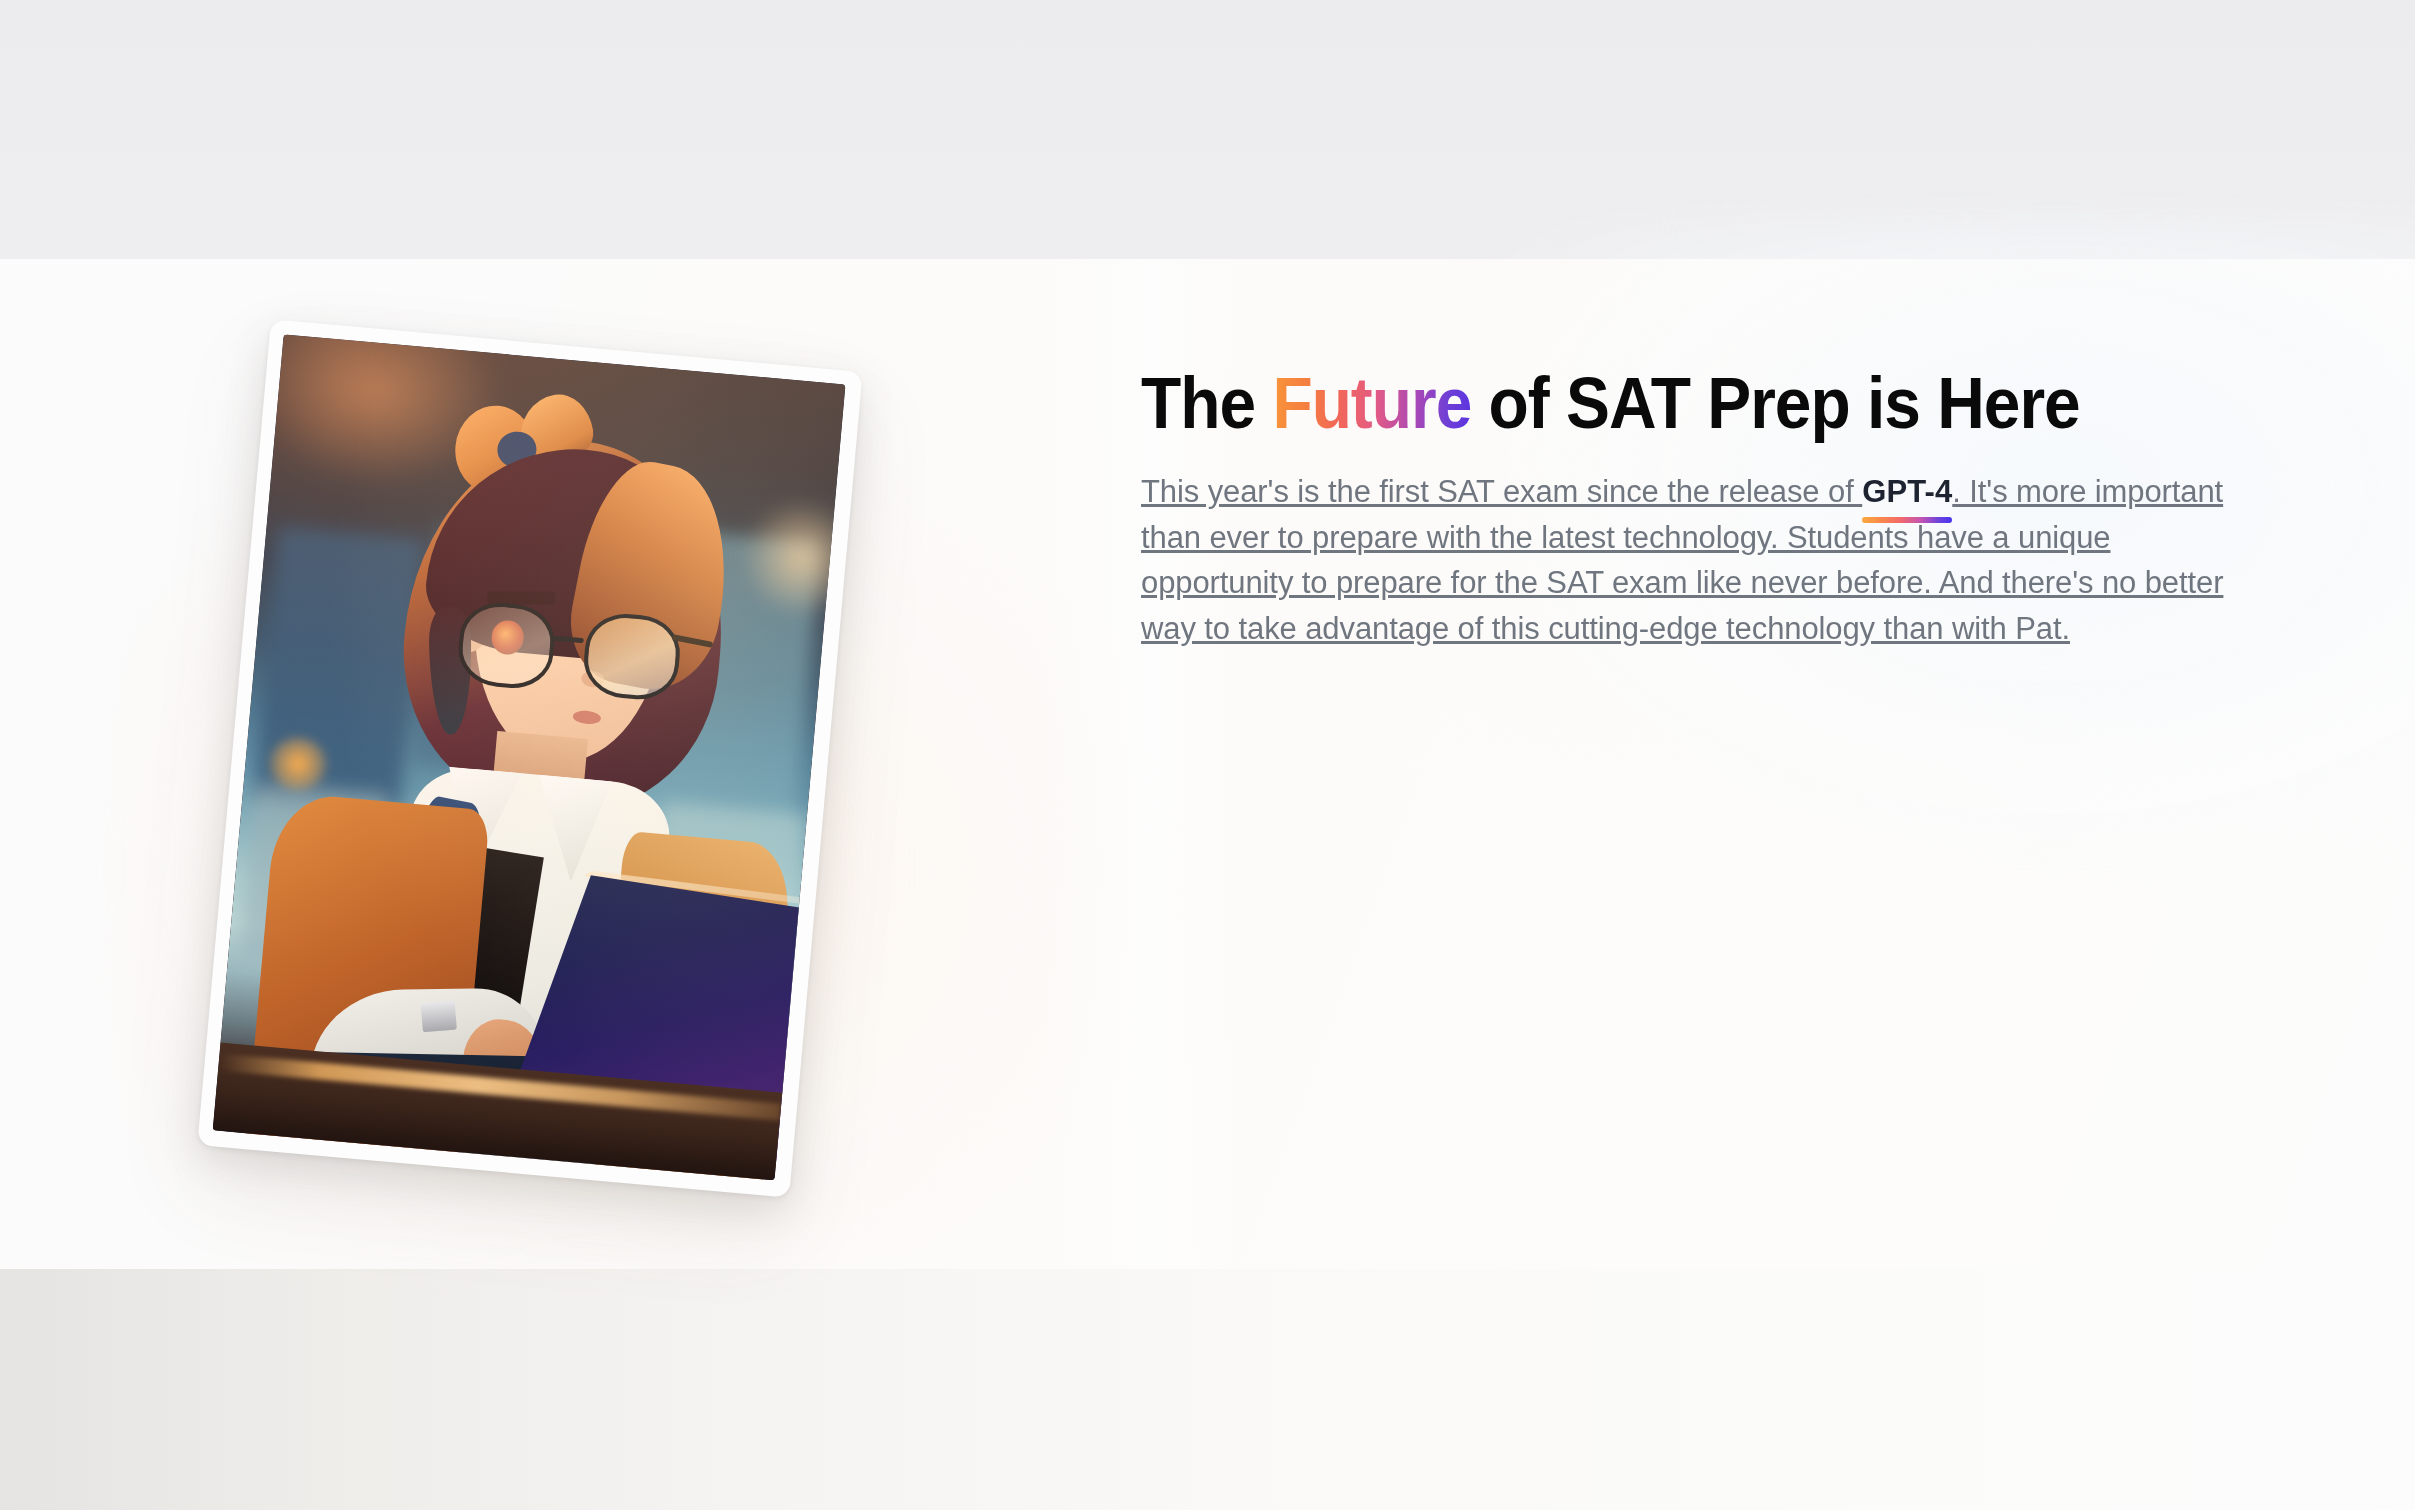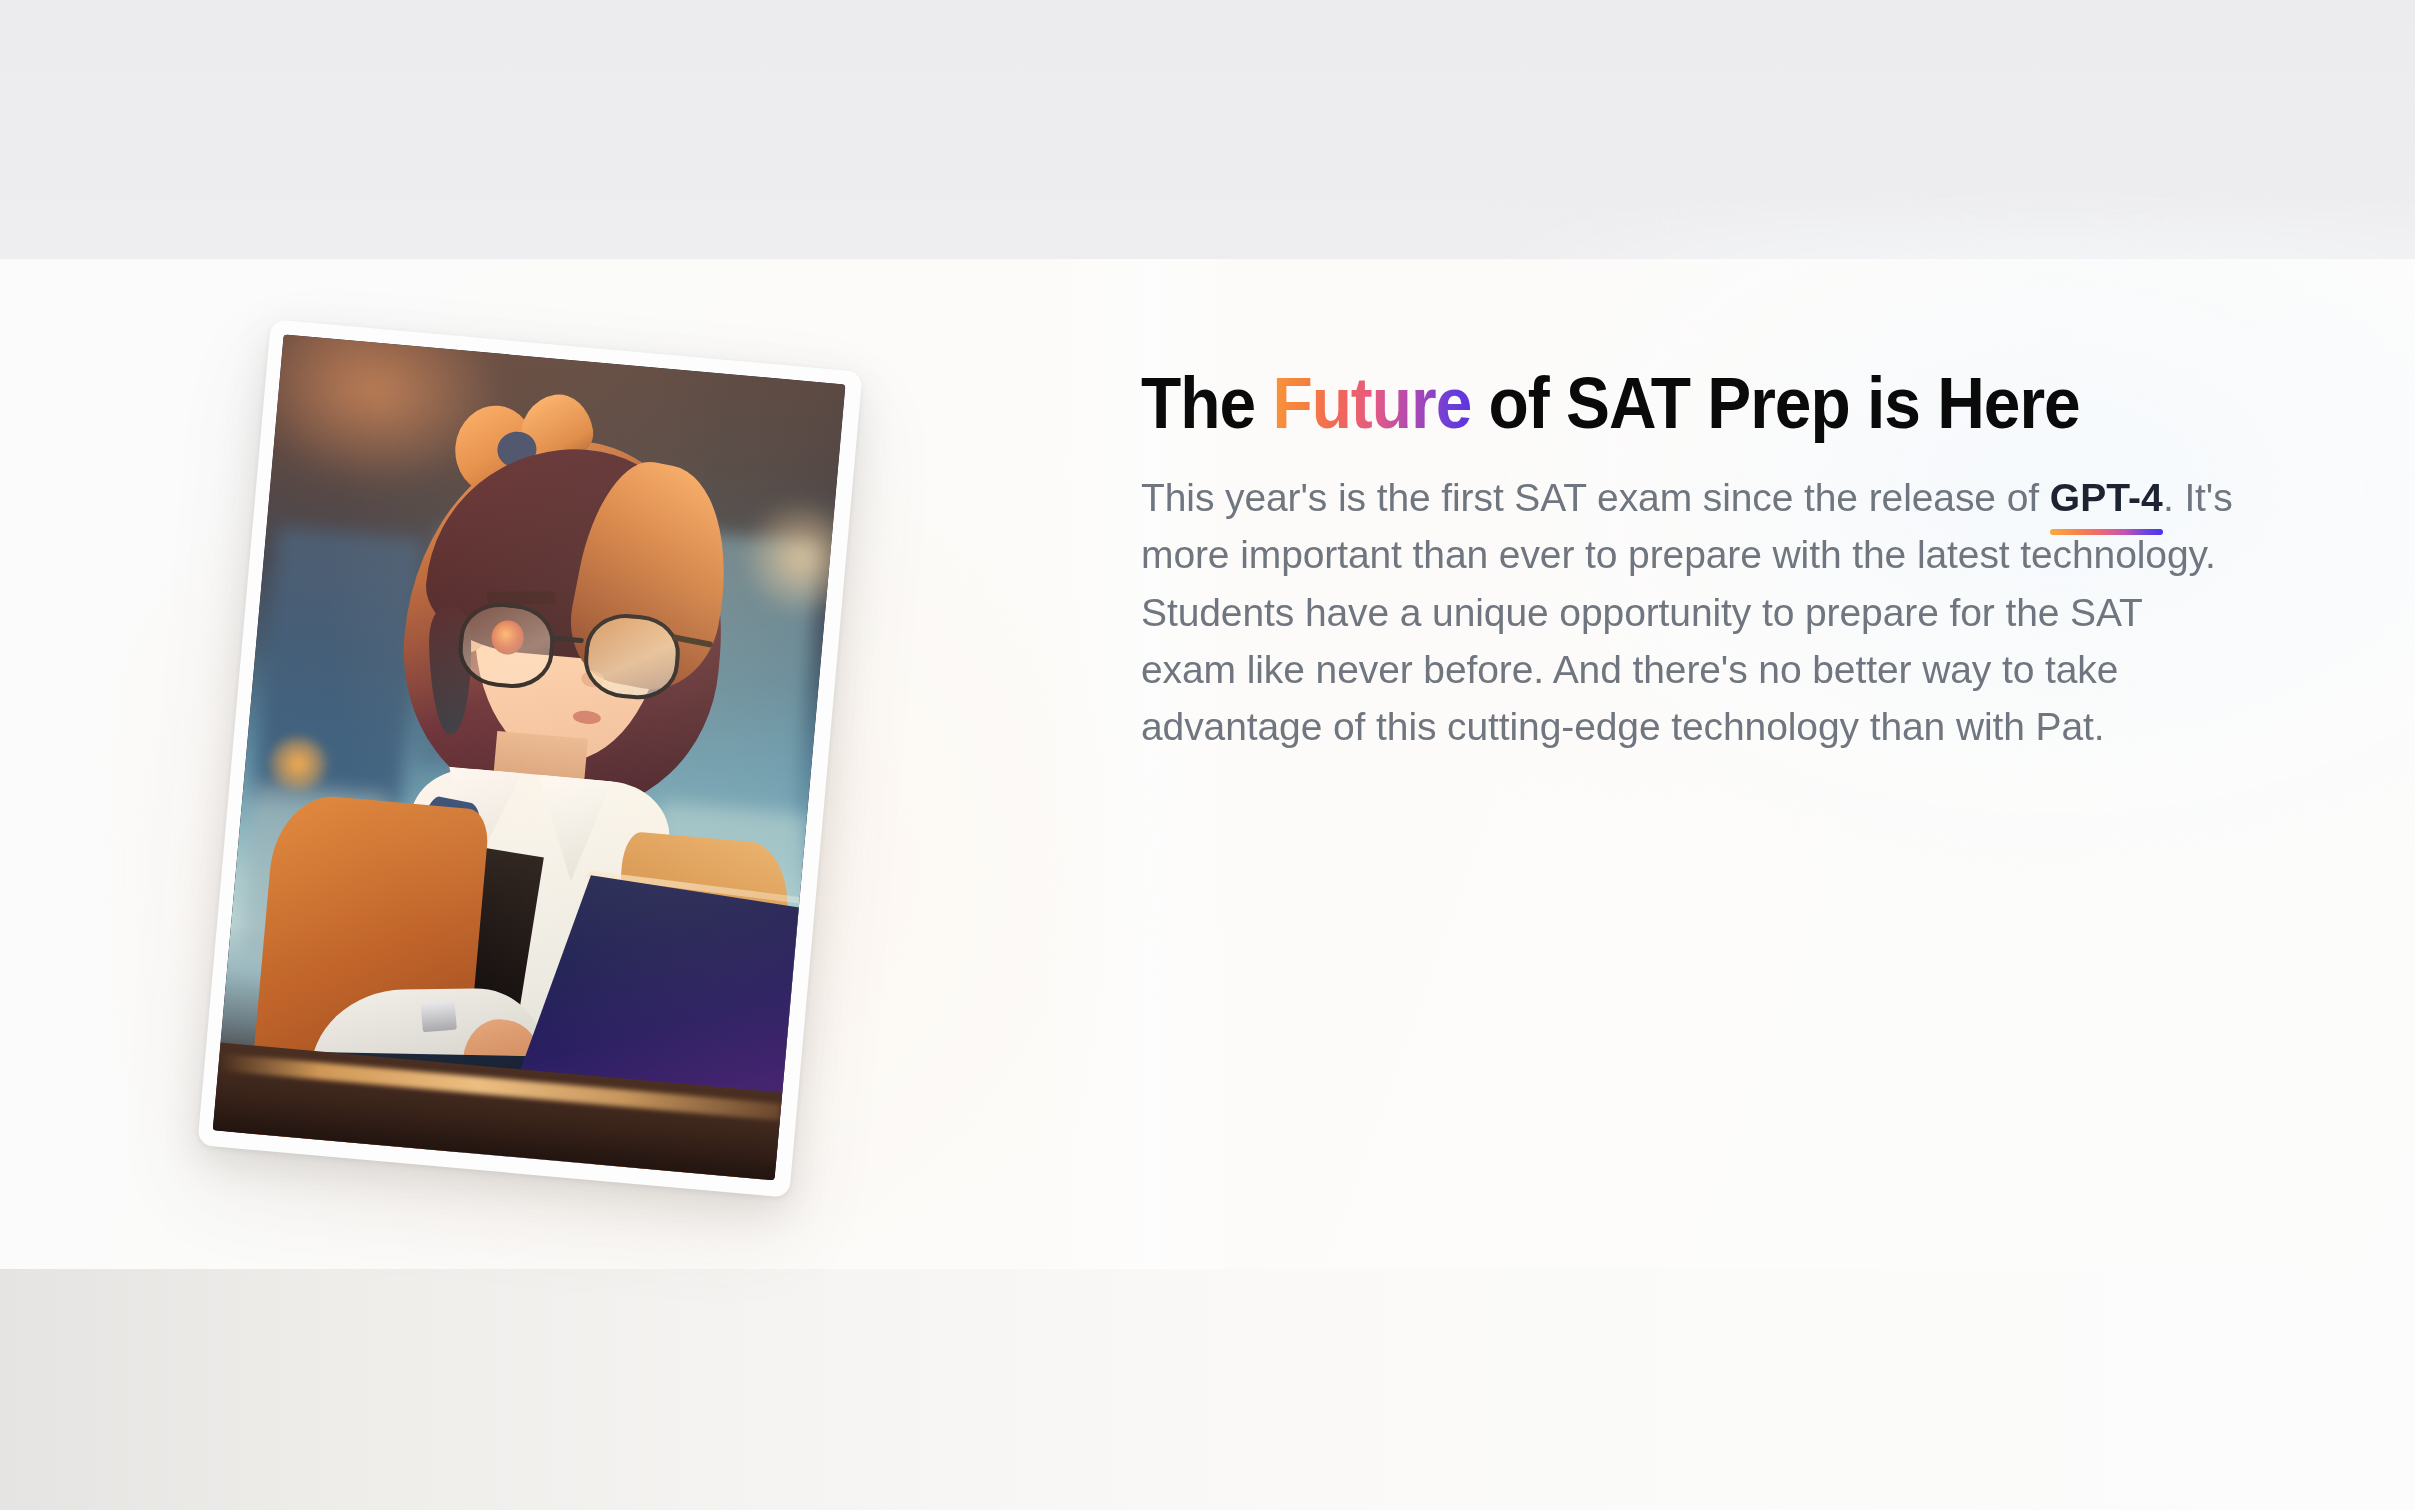--- a/index.html
+++ b/index.html
@@ -563,26 +563,27 @@
         #5b34e0 100%);
     -webkit-background-clip: text;
     background-clip: text;
     color: transparent;
     -webkit-text-fill-color: transparent;
   }
 
   #body-copy {
     margin: 30px 0 0 0;
     font-family: "Liberation Sans", sans-serif;
-    font-size: 39px;
+    font-size: 31px;
     line-height: 1.47;
     font-weight: 400;
     color: #70767f;
     width: 1094px;
     letter-spacing: -0.1px;
+    text-decoration: underline;
   }
 
   .gpt-chip {
     position: relative;
     display: inline-block;
     font-weight: 700;
     color: #1d2330;
     letter-spacing: 0.1px;
   }
   .gpt-chip .underbar {

